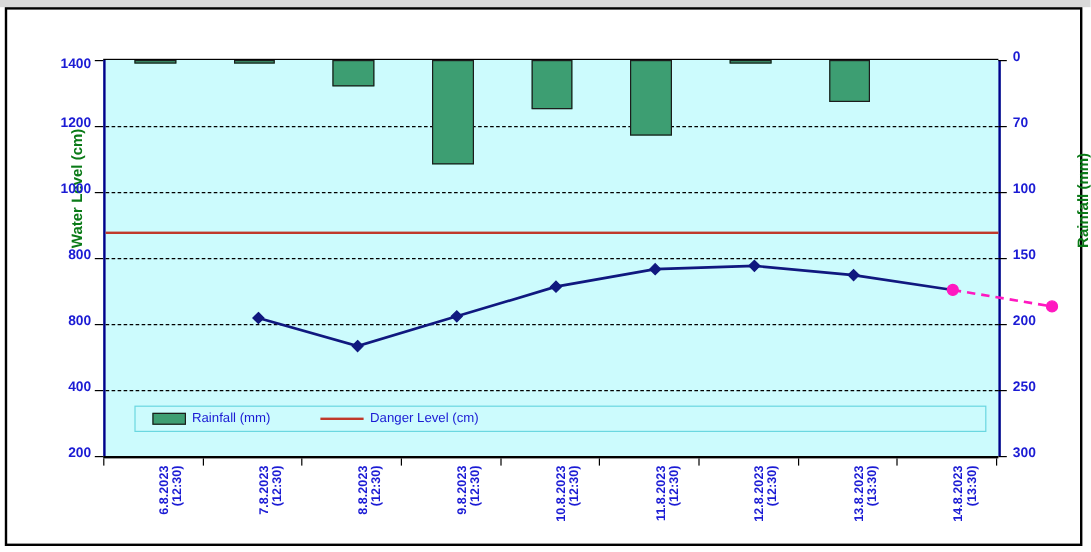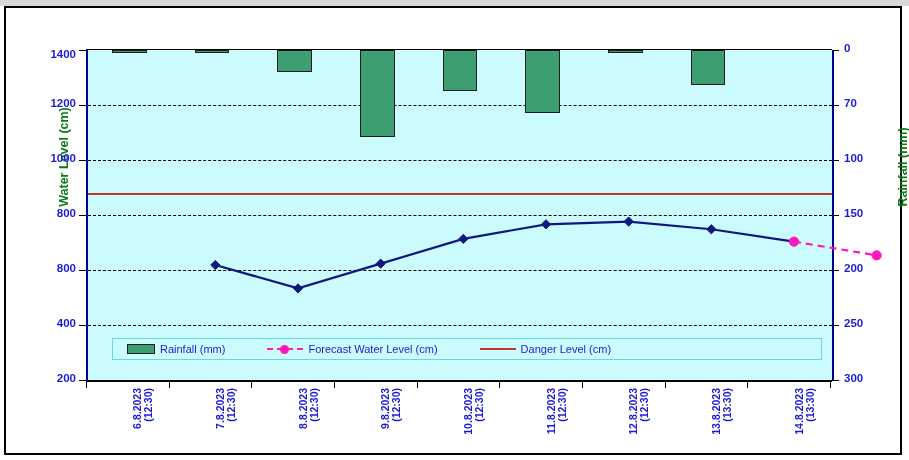--- a/index.html
+++ b/index.html
@@ -181,27 +181,20 @@
         <div>(13:30)</div>
       </div>
     </div>
 
   <div id="legend">
       <div class="leg-item">
         <span class="sw-bar"></span>
         <span class="leg-text">Rainfall (mm)</span>
       </div>
       <div class="leg-item" style="margin-left: 42px;">
-        <span class="sw-dash">
-          <i></i>
-          <b></b>
-        </span>
-        <span class="leg-text">Forecast Water Level (cm)</span>
-      </div>
-      <div class="leg-item" style="margin-left: 42px;">
         <span class="sw-red">
           <i></i>
         </span>
         <span class="leg-text">Danger Level (cm)</span>
       </div>
     </div>
 
 </div>
 
 </body></html>

